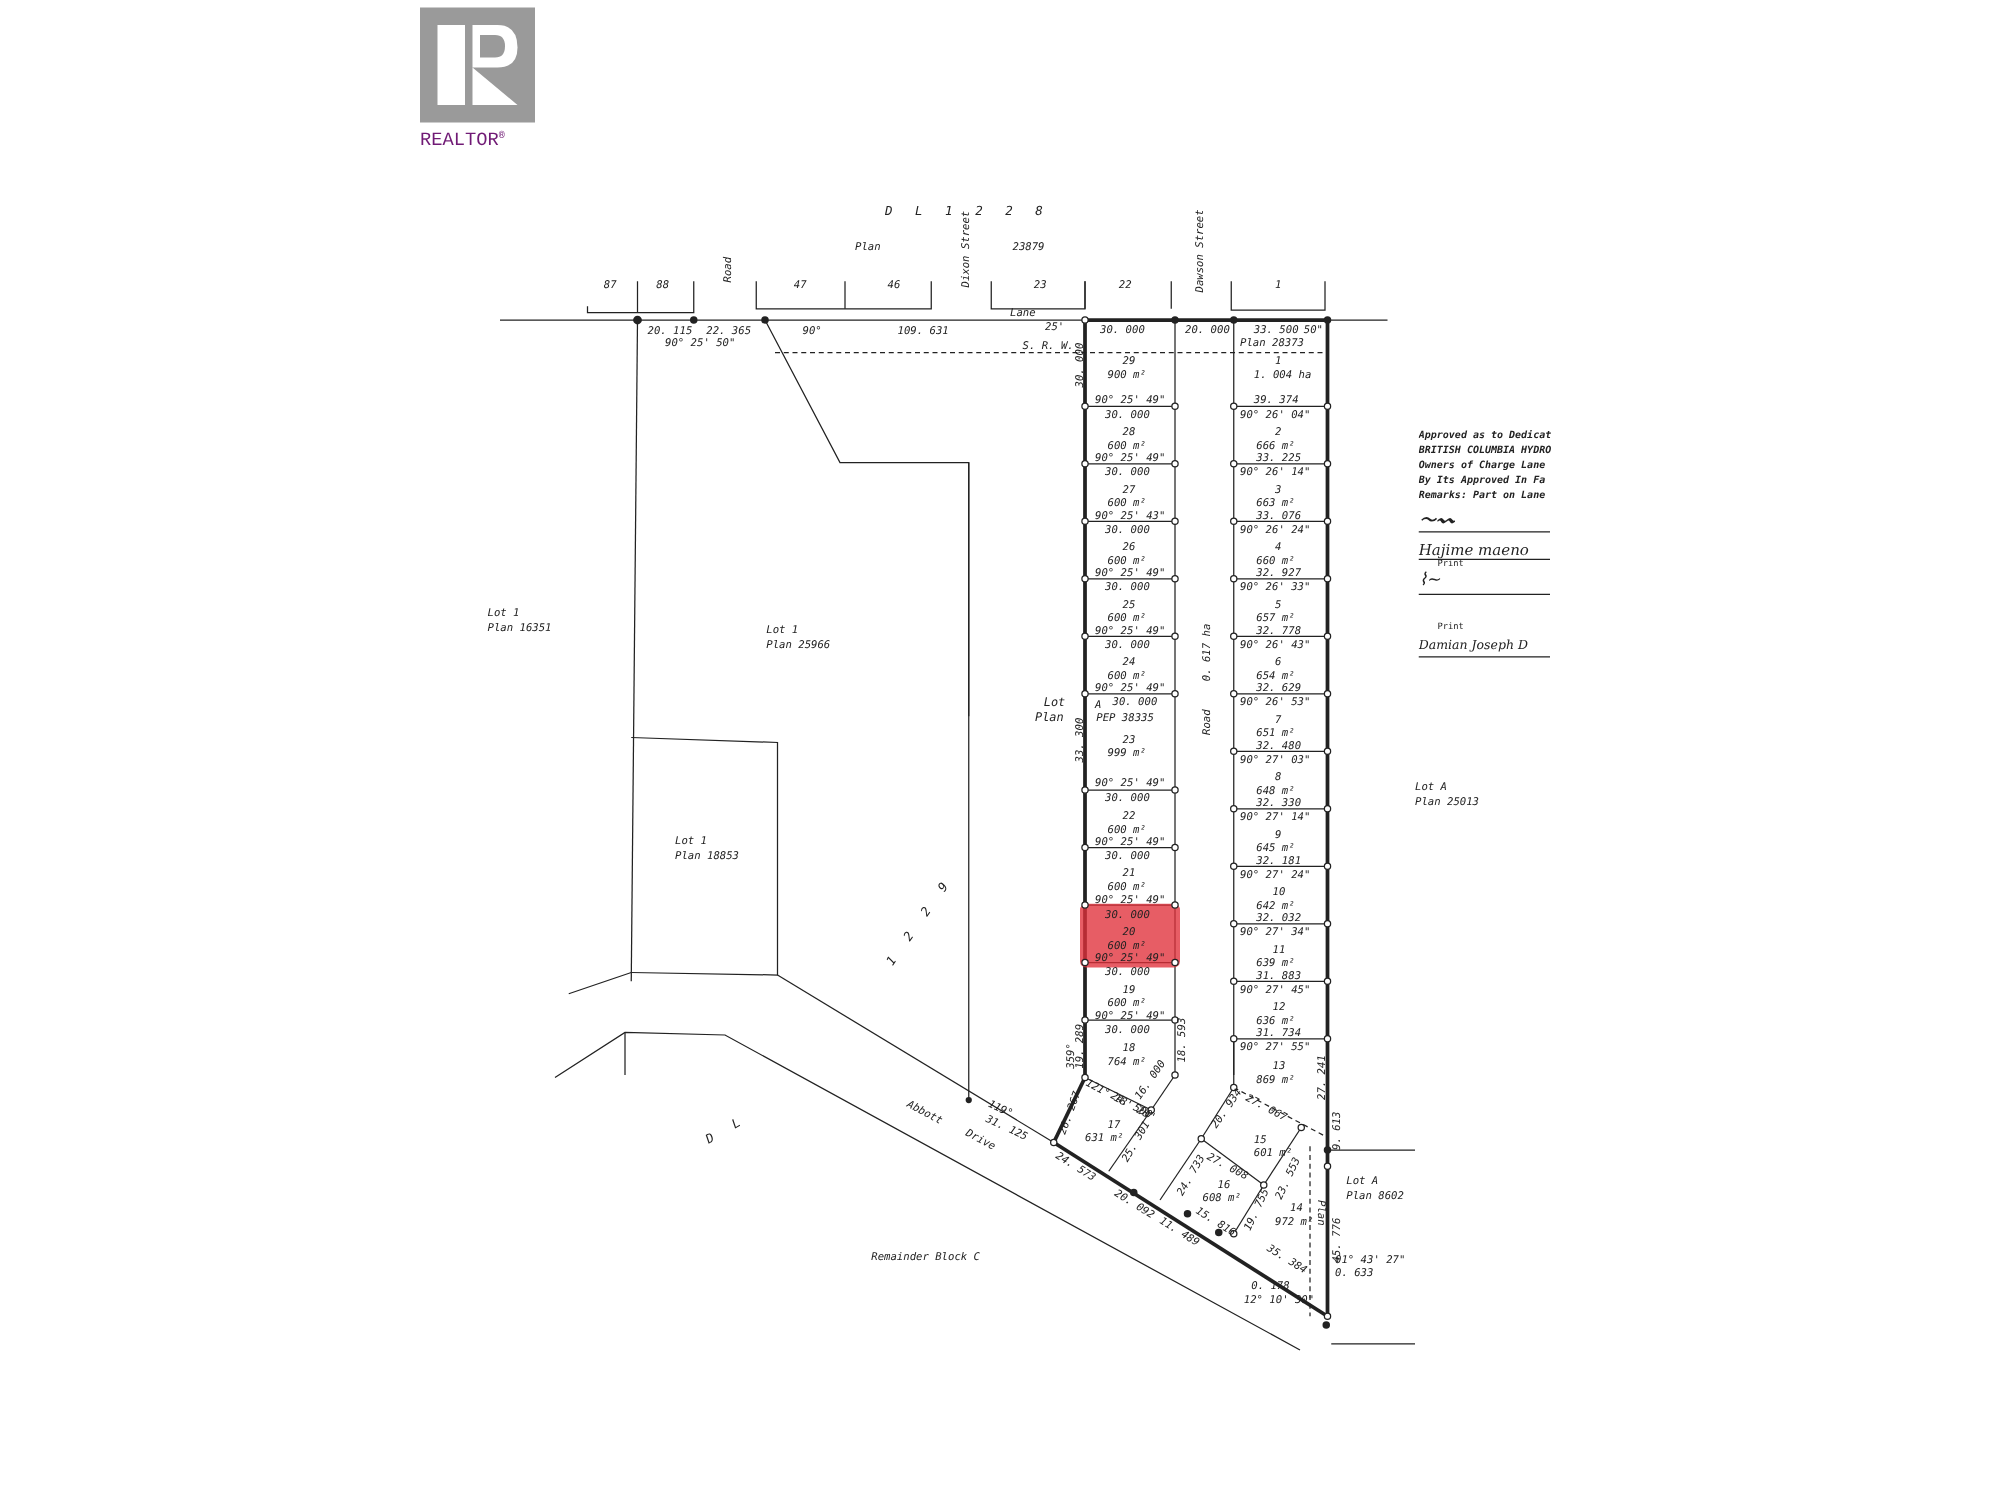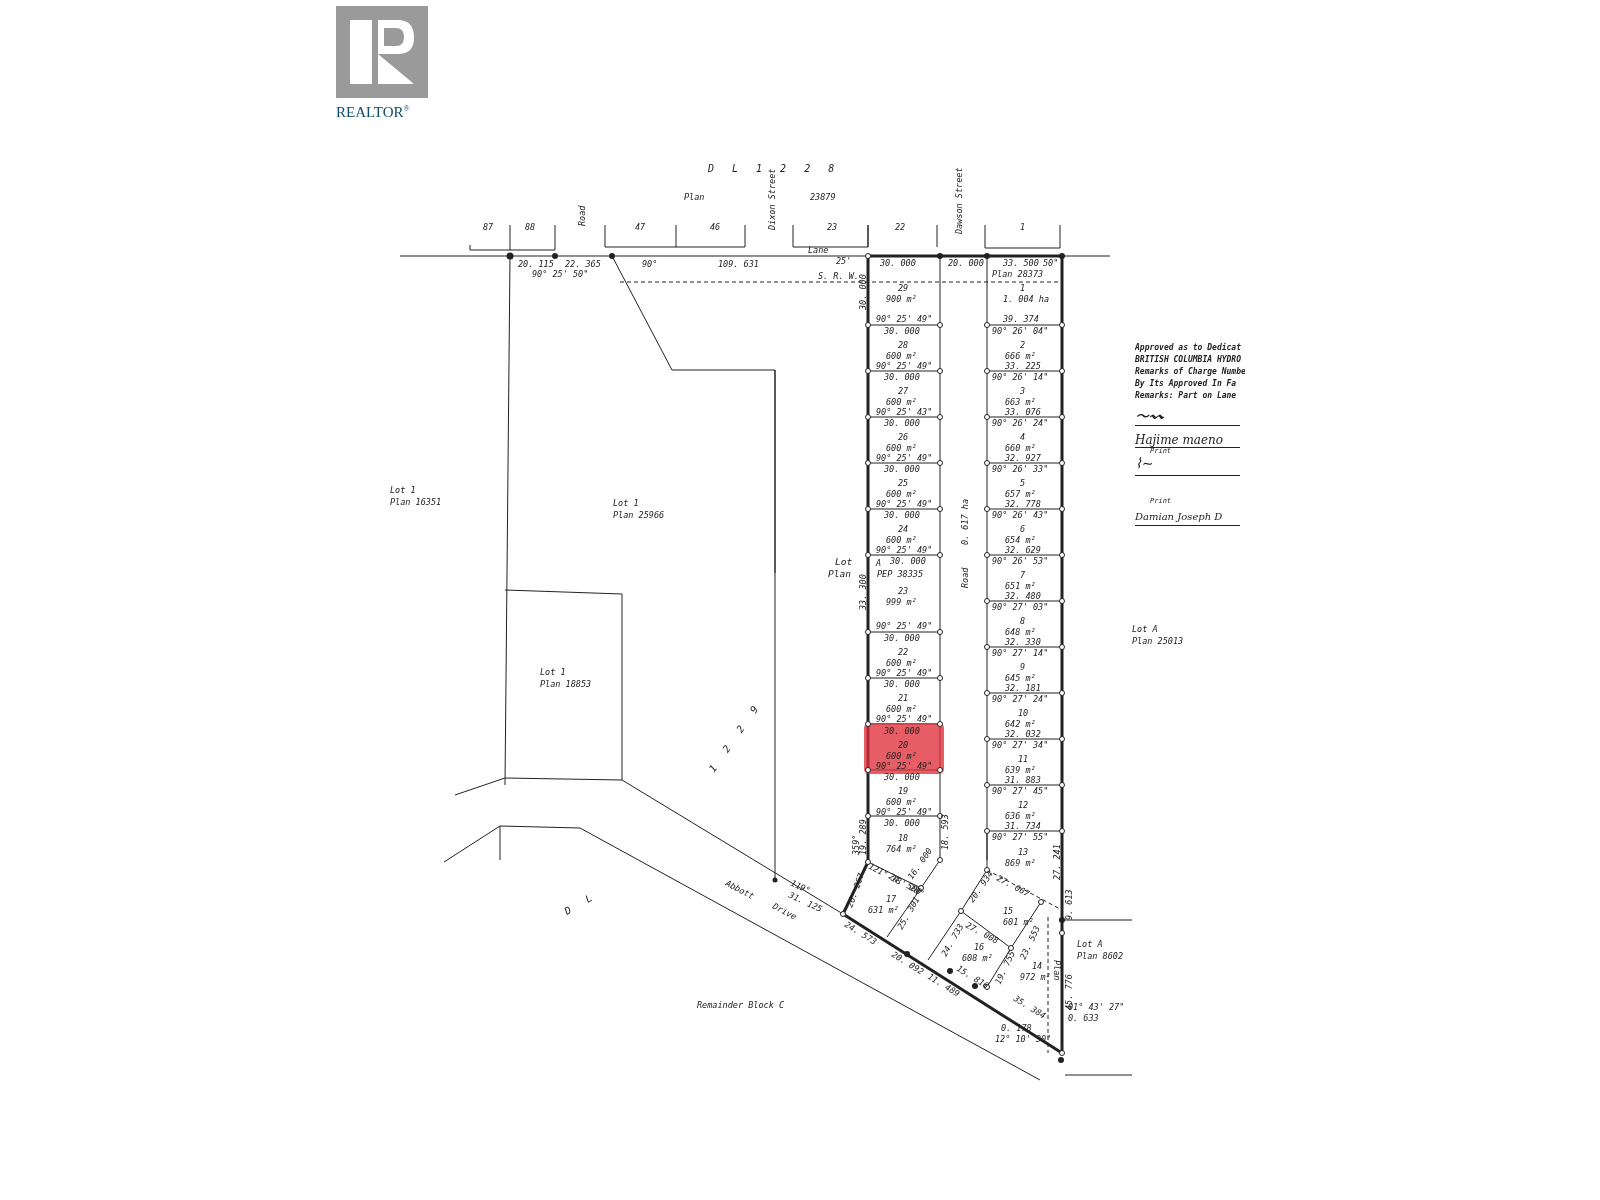--- a/index.html
+++ b/index.html
@@ -1,28 +1,28 @@
 <!DOCTYPE html>
 <html><head>
 <meta charset="utf-8">
 <style>
   html, body { margin:0; padding:0; background:#ffffff; }
   body { width:1600px; height:1200px; position:relative; overflow:hidden; font-family:"DejaVu Sans Mono", monospace; }
   .logo { position:absolute; left:336px; top:6px; width:92px; height:118px; }
   .logo .box { position:absolute; left:0; top:0; width:92px; height:92px; background:#9a9a9a; }
-  .logo .word { position:absolute; left:0; top:98px; width:100px; font-family:Liberation Serif, serif; font-size:15px; color:#0c4a6e; letter-spacing:0px; }
+  .logo .word { position:absolute; left:0; top:98px; width:100px; font-family:Liberation Mono, monospace; font-size:15px; color:#701a75; letter-spacing:0px; }
   svg.plan { position:absolute; left:0; top:0; }
   svg text { font-family:"DejaVu Sans Mono", monospace; font-style:italic; fill:#222; }
   .t { font-size:8.5px; }
   .tl { font-size:9.5px; }
   .tb { font-size:10px; letter-spacing:6px; }
   .hl { fill:#e0303a; fill-opacity:0.78; }
   .note { position:absolute; left:1135px; top:342px; width:110px; font-family:"DejaVu Sans Mono", monospace; font-style:italic; font-size:8px; line-height:12px; color:#222; white-space:nowrap; overflow:hidden;font-weight:bold; }
   .sig { position:absolute; left:1135px; width:105px; border-bottom:1px solid #222; font-family:"DejaVu Serif", serif; font-style:italic; color:#222; white-space:nowrap; overflow:hidden; }
-  .sigprint { position:absolute; left:1150px; font-size:7px; font-style:italic; color:#222; font-family:"DejaVu Sans Mono", monospace; }
+  .sigprint { position:absolute; left:1150px; font-size:7px; color:#222; font-family:"DejaVu Sans Mono", monospace; }
 </style>
 </head>
 <body>
 
 <div class="logo">
   <div class="box">
     <svg width="92" height="92" viewBox="0 0 92 92">
       <rect x="14" y="14" width="22" height="64" fill="#fff"></rect>
       <path d="M42 14 H62 Q78 14 78 32 Q78 48 62 48 H42 Z" fill="#fff"></path>
       <path d="M42 48 L78 78 H42 Z" fill="#fff"></path>
@@ -401,21 +401,21 @@
   <text class="t" transform="translate(1025,960) rotate(-65)">23. 553</text>
   <text class="t" transform="translate(1000,985) rotate(-65)">19. 755</text>
   <text class="t" transform="translate(868,868) rotate(28)">121°  18'  28"</text>
   <text class="t" transform="translate(859,855) rotate(-90)">359°</text>
   <text class="t" transform="translate(1054,960) rotate(90)">Plan</text>
 </svg>
 
 <div class="note">
   <div>Approved as to Dedicat</div>
   <div>BRITISH COLUMBIA HYDRO</div>
-  <div>Remarks of Charge Numbe</div>
+  <div>Owners of Charge Lane</div>
   <div>By Its Approved In Fa</div>
   <div>Remarks: Part on Lane</div>
 </div>
 <div class="sig" style="top:405px;height:20px;font-size:14px;">〜〰</div>
 <div class="sig" style="top:433px;height:14px;font-size:12px;">Hajime maeno</div>
 <div class="sigprint" style="top:447px;">Print</div>
 <div class="sig" style="top:455px;height:20px;font-size:14px;">⌇∼</div>
 <div class="sig" style="top:483px;height:14px;font-size:10px;margin-top:28px;">Damian Joseph D</div>
 <div class="sigprint" style="top:497px;">Print</div>
 

